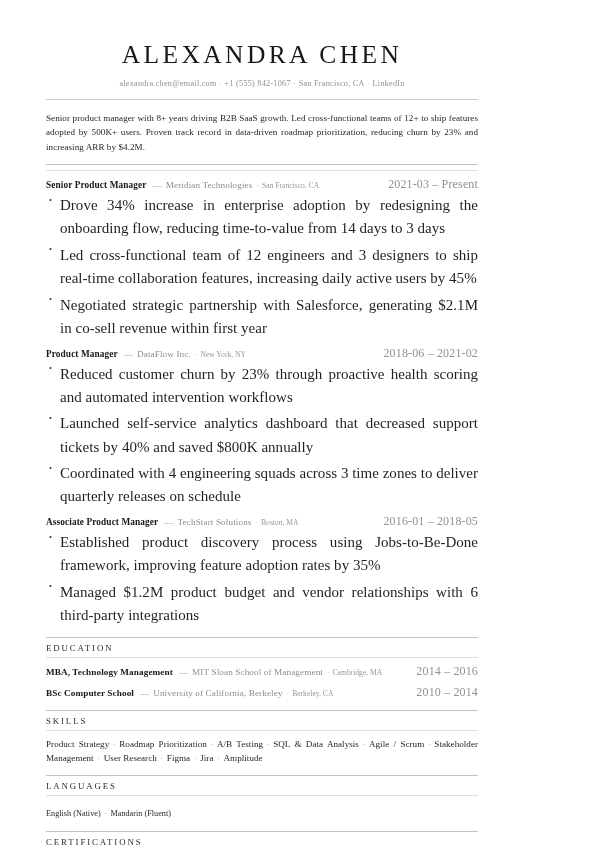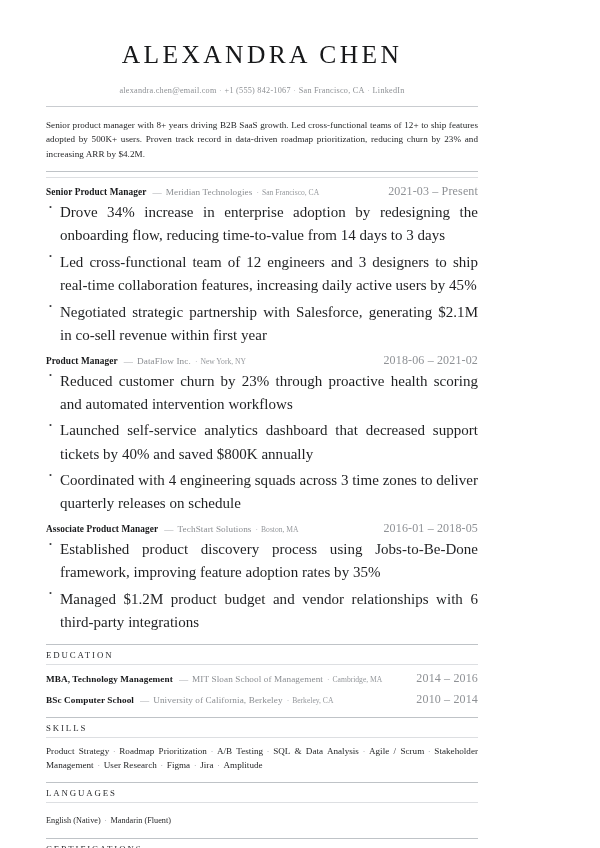--- a/index.html
+++ b/index.html
@@ -33,21 +33,21 @@
     color: #17181a;
     margin: 6px 0 0 0;
     line-height: 1.18;
     font-family: "Liberation Serif", "DejaVu Serif", serif;
   }
   .contact-line {
     text-align: center;
     font-size: 8.2px;
     letter-spacing: 0.25px;
     color: #8d9094;
-    margin-top: 16px;
+    margin-top: 9px;
     margin-bottom: 0;
   }
   .contact-sep {
     color: #b6b9bd;
     padding: 0 2.5px;
   }
   .header-rule {
     border: 0;
     border-top: 1px solid #c9ccd0;
     margin: 11px 0 0 0;

